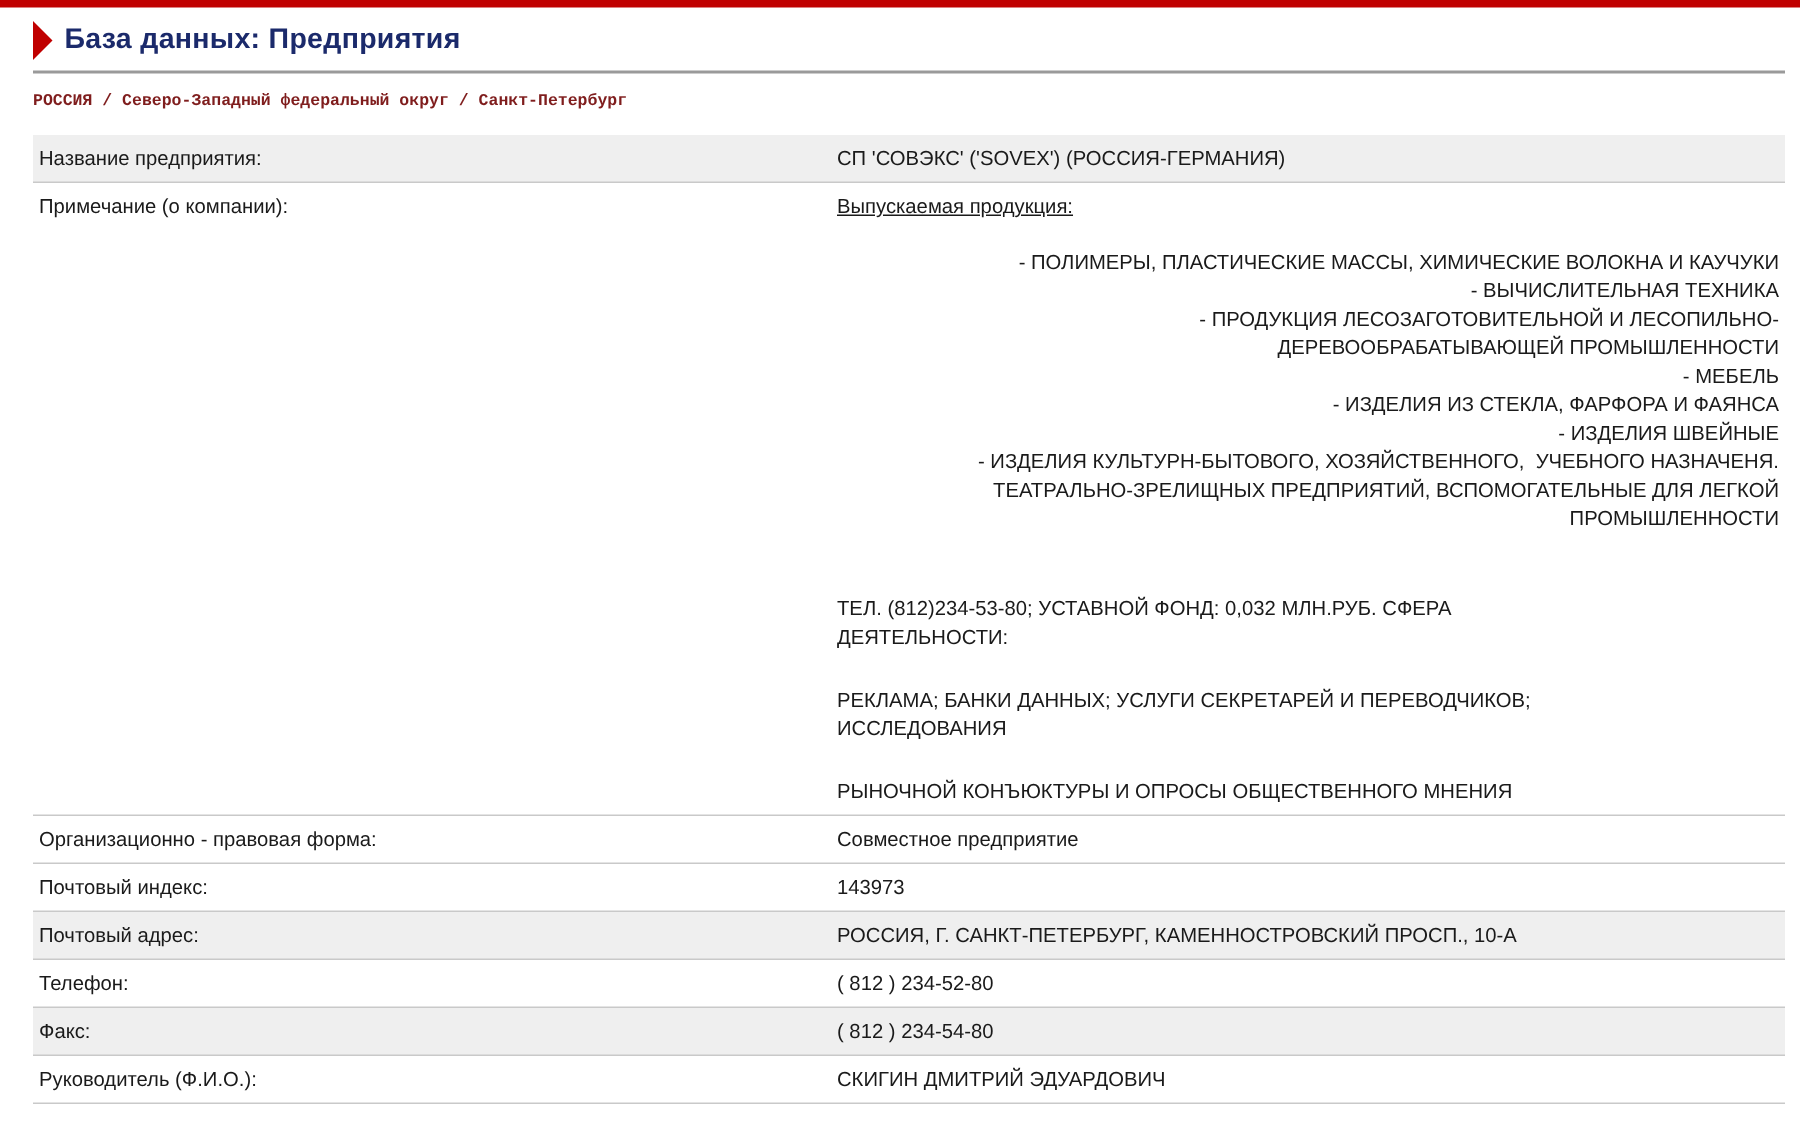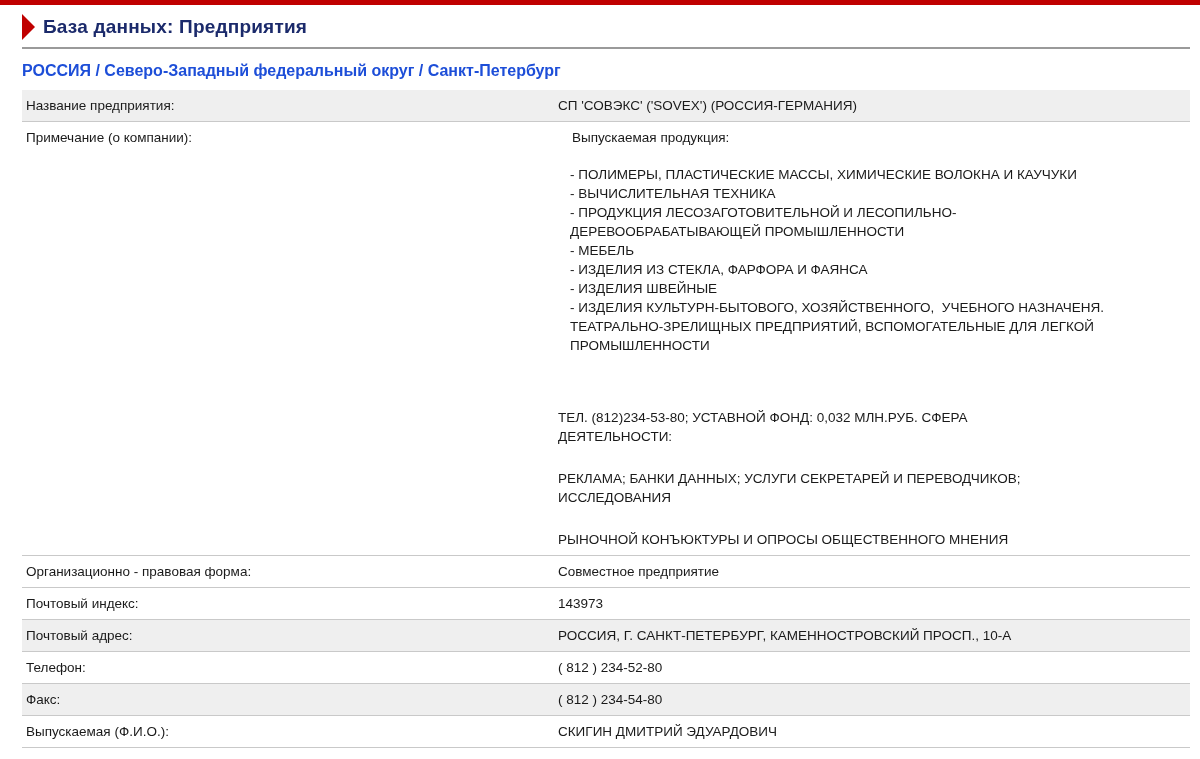--- a/index.html
+++ b/index.html
@@ -61,24 +61,25 @@
     left: 22px;
     width: 1168px;
     height: 2px;
     background: #9a9a9a;
   }
   
   .breadcrumb {
     position: absolute;
     top: 62px;
     left: 22px;
-    font-size: 16px;
+    font-size: 11px;
     font-weight: bold;
-    color: #1d4ed8;
+    color: #7f1d1d;
     white-space: nowrap;
+    font-family: Liberation Mono, monospace;
   }
   
   .table {
     position: absolute;
     top: 90px;
     left: 22px;
     width: 1168px;
     border-collapse: collapse;
     table-layout: fixed;
   }
@@ -94,24 +95,26 @@
     line-height: 19px;
   }
   .table td.label {
     width: 524px;
     padding-left: 4px;
   }
   .table td.value {
     padding-left: 4px;
   }
   .note-intro {
-    margin: 0 0 18px 14px;
+    margin: 0 0 18px 0;
+    text-decoration: underline;
   }
   .note-list {
-    margin: 12px;
+    margin: 0;
+    text-align: right;
   }
   .note-list div {
     white-space: pre-wrap;
   }
   .note-gap {
     height: 18px;
   }
   .note-tail div {
     white-space: pre-wrap;
     margin-top: 23px;
@@ -178,19 +181,19 @@
       </tr>
       <tr>
         <td class="label">Телефон:</td>
         <td class="value">( 812 ) 234-52-80</td>
       </tr>
       <tr class="alt">
         <td class="label">Факс:</td>
         <td class="value">( 812 ) 234-54-80</td>
       </tr>
       <tr>
-        <td class="label">Выпускаемая (Ф.И.О.):</td>
+        <td class="label">Руководитель (Ф.И.О.):</td>
         <td class="value">СКИГИН ДМИТРИЙ ЭДУАРДОВИЧ</td>
       </tr>
     </tbody>
   </table>
 
 </div>
 
 </body></html>

